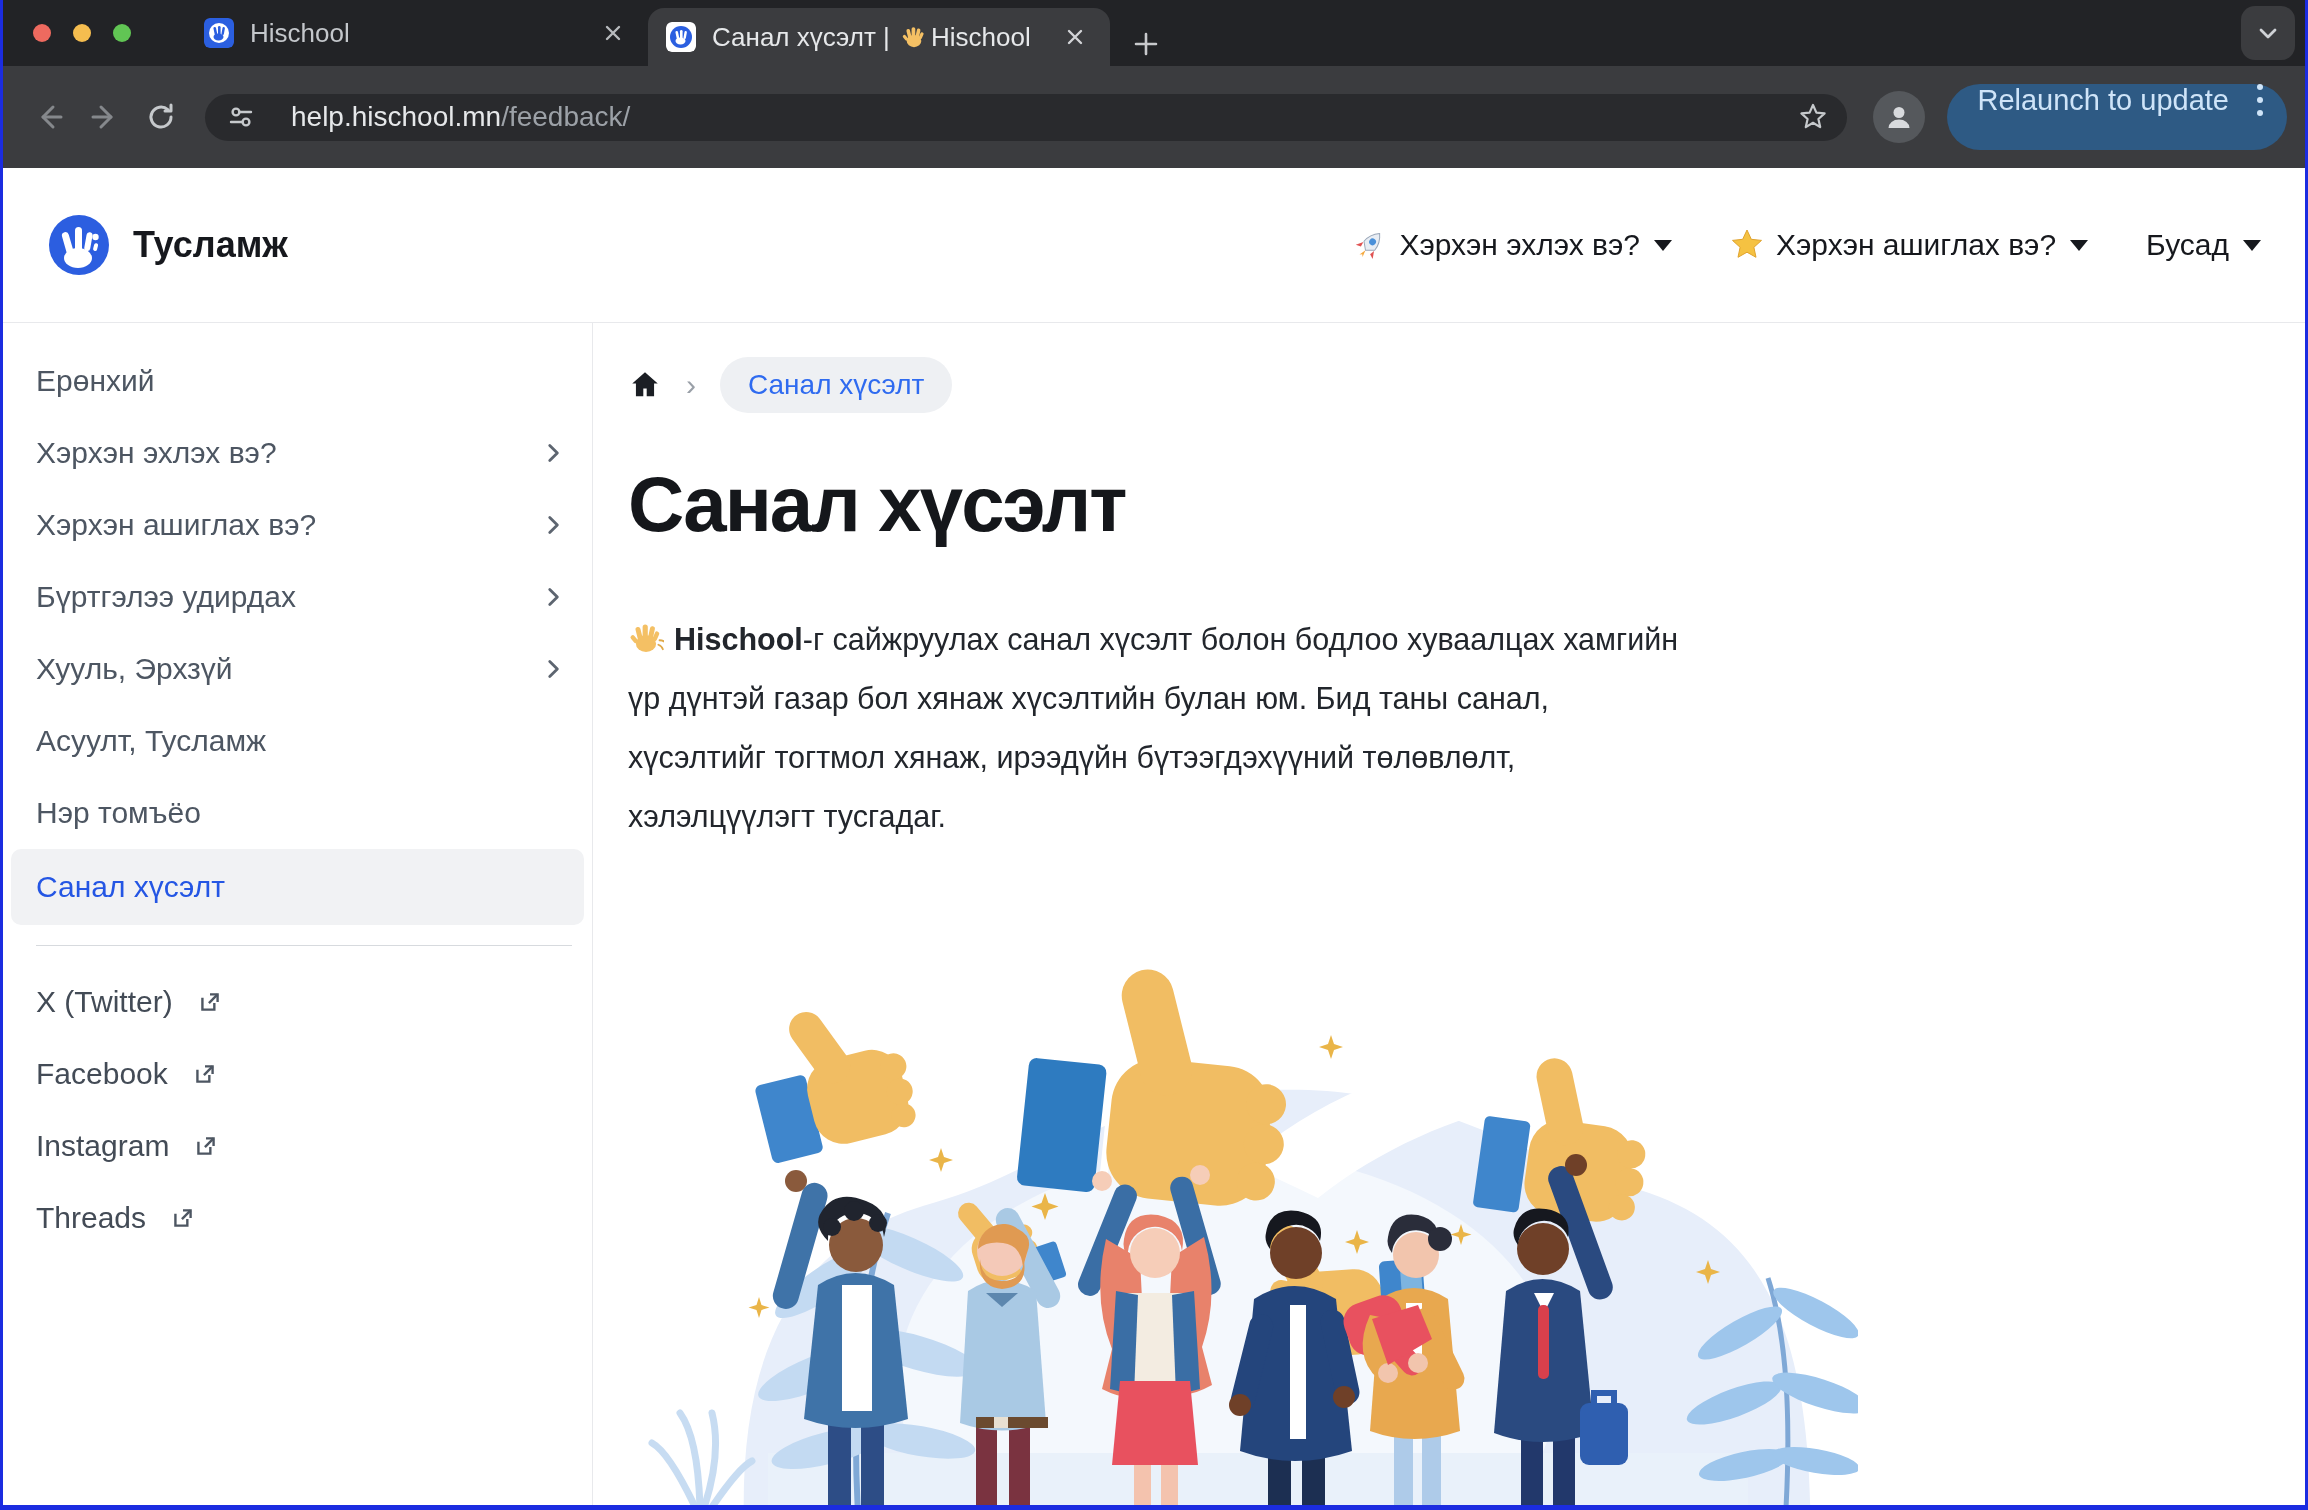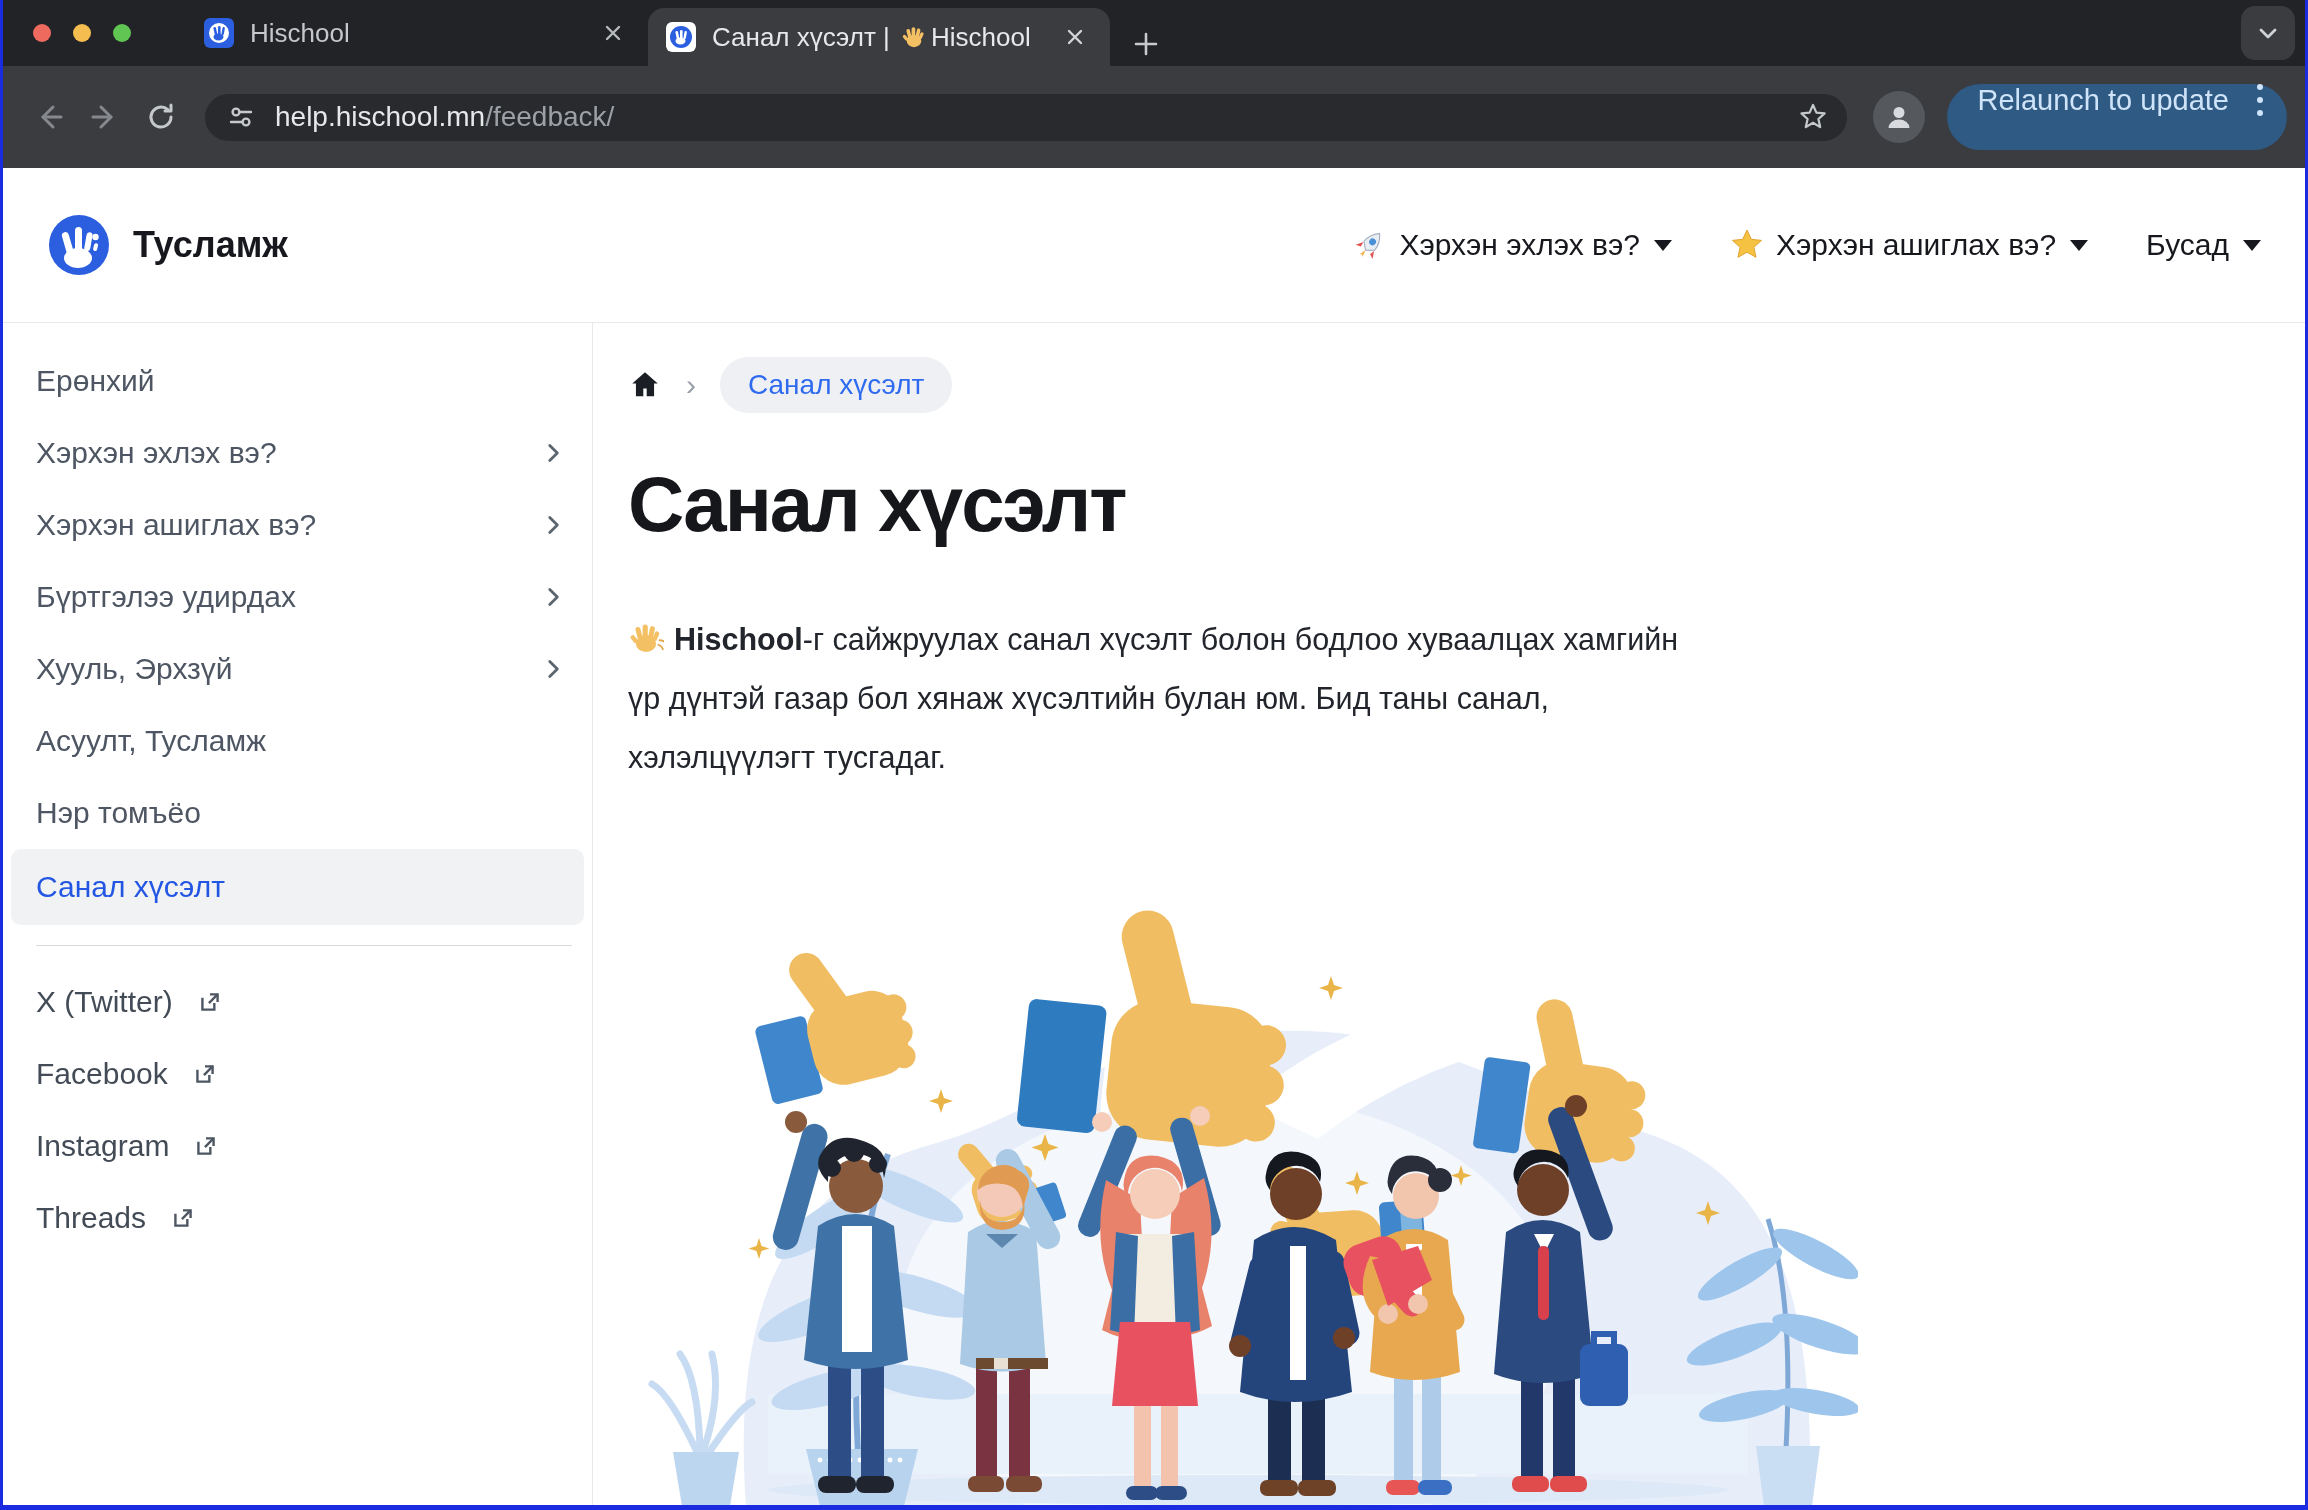--- a/index.html
+++ b/index.html
@@ -15,21 +15,21 @@
   .tab{display:flex;align-items:center;height:66px;width:462px;padding:0 18px;box-sizing:border-box;}
   .tab.active{height:58px;background:#3b3c3f;border-radius:16px 16px 0 0;}
   .tab .favicon{width:30px;height:30px;border-radius:6px;flex:none;}
   .tab .title{font-size:26px;color:#c4c7cb;margin-left:16px;flex:1;white-space:nowrap;overflow:hidden;}
   .tab.active .title{color:#e6e8ea;}
   .tab .close{width:34px;height:34px;display:flex;align-items:center;justify-content:center;border-radius:8px;flex:none;}
   .newtab{width:44px;height:44px;display:flex;align-items:center;justify-content:center;margin-left:14px;border-radius:10px;}
   .tabsearch{width:54px;height:54px;background:#3b3c3f;border-radius:14px;display:flex;align-items:center;justify-content:center;margin-right:10px;}
   .toolbar{height:102px;background:#3b3c3f;display:flex;align-items:center;padding:0 18px;}
   .navbtn{width:56px;height:56px;display:flex;align-items:center;justify-content:center;border-radius:50%;flex:none;}
-  .omnibox{flex:1;height:47px;background:#292a2d;border-radius:29px;display:flex;align-items:center;margin-left:16px;padding:0 10px 0 20px;min-width:0;}
+  .omnibox{flex:1;height:47px;background:#292a2d;border-radius:29px;display:flex;align-items:center;margin-left:16px;padding:0 10px 0 20px;min-width:0;gap:16px;}
   .url{font-size:28px;margin-left:18px;flex:1;white-space:nowrap;overflow:hidden;}
   .url .domain{color:#e6e8ea;}
   .url .path{color:#9ca1a7;}
   .avatar{width:52px;height:52px;border-radius:50%;background:#55585c;display:flex;align-items:center;justify-content:center;margin-left:26px;flex:none;}
   .relaunch{height:66px;background:#2e5a84;border-radius:33px;display:flex;padding:0 16px 0 30px;margin-left:22px;flex:none;}
   .relaunch .lbl{color:#cfe4f8;font-size:29px;}
   .dots3{display:flex;flex-direction:column;gap:7px;margin-left:20px;padding:0 8px;}
   .dots3 i{width:6px;height:6px;border-radius:50%;background:#cfe4f8;display:block;}
   
   .siteheader{height:128px;display:flex;align-items:center;padding:13px 44px;border-bottom:1px solid #e8e9ec;background:#fff;}
@@ -309,20 +309,21 @@
                 <rect x="13" y="4" width="4.6" height="15" rx="2.3"></rect>
                 <rect x="18.6" y="5.5" width="4.4" height="14" rx="2.2" transform="rotate(12 21 12)"></rect>
                 <rect x="7.6" y="6" width="4.4" height="13" rx="2.2" transform="rotate(-14 10 12)"></rect>
                 <rect x="23" y="10" width="4" height="9" rx="2" transform="rotate(24 25 14)"></rect>
                 <ellipse cx="16" cy="21" rx="9" ry="7.5"></ellipse>
                 <rect x="3.5" y="13" width="4" height="8" rx="2" transform="rotate(-40 5.5 17)"></rect>
               </g>
               <path d="M27 22 q3 1 4 4 M28 18 q4 0 6 3" stroke="#e0a948" stroke-width="1.6" fill="none" stroke-linecap="round"></path>
             </svg><b>Hischool</b><span>-г сайжруулах санал хүсэлт болон бодлоо хуваалцах хамгийн</span></span>
         <span class="pline">үр дүнтэй газар бол хянаж хүсэлтийн булан юм. Бид таны санал,</span>
+        <span class="pline">хүсэлтийг тогтмол хянаж, ирээдүйн бүтээгдэхүүний төлөвлөлт,</span>
         <span class="pline">хэлэлцүүлэгт тусгадаг.</span>
       </p>
 
       
       <svg class="illus" viewBox="0 0 1230 612">
 
         <path d="M118 612 C104 420 152 292 305 250 C428 215 468 148 625 138 C805 127 872 198 1002 234 C1132 270 1188 370 1182 612 Z" fill="#e7eefa"></path>
         <ellipse cx="600" cy="430" rx="330" ry="230" fill="#f4f8fd"></ellipse>
 
         <path d="M615 210 C760 85 965 65 1110 145 C1000 118 820 142 690 245 C663 232 638 220 615 210 Z" fill="#ffffff"></path>

